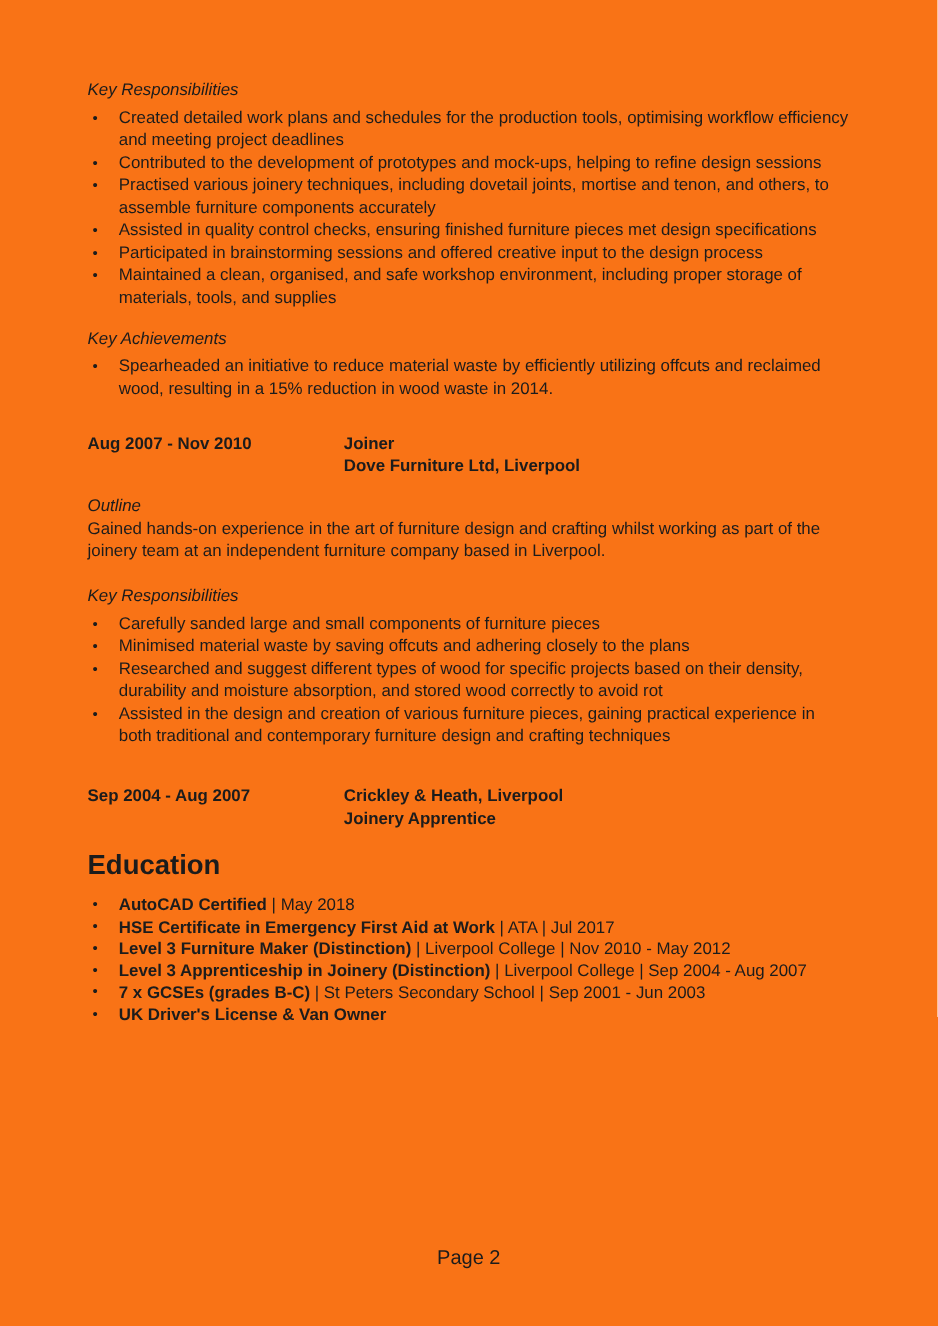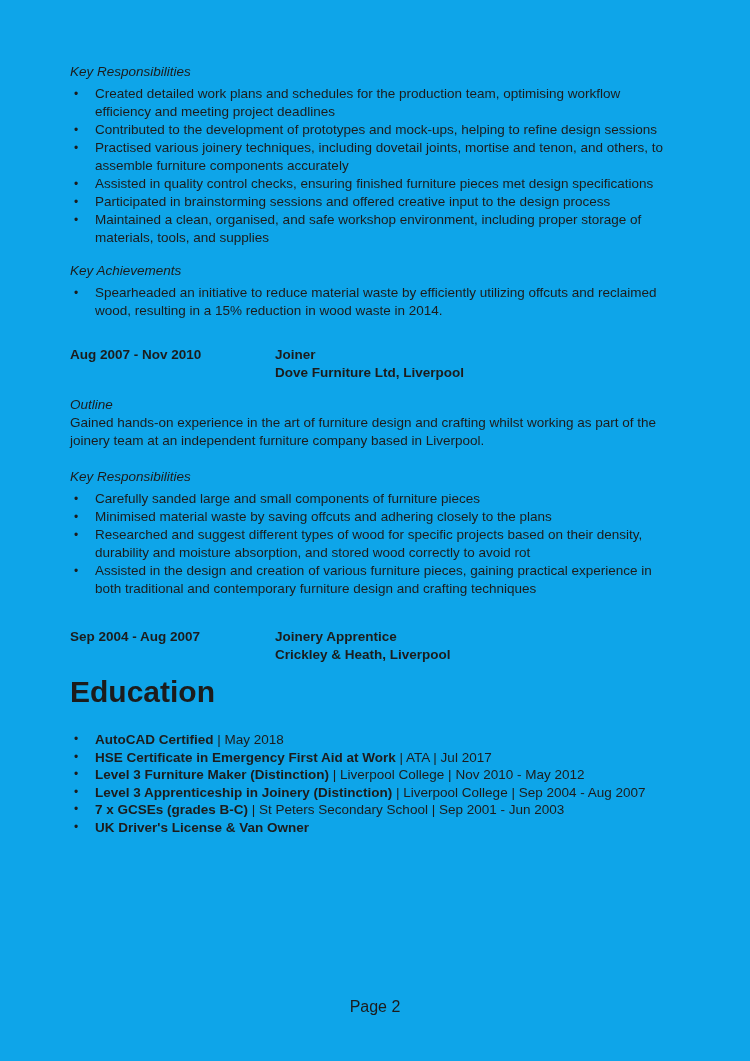--- a/index.html
+++ b/index.html
@@ -2,21 +2,21 @@
 <html><head>
 <meta charset="utf-8">
 <style>
   * { margin: 0; padding: 0; box-sizing: border-box; }
   html, body { background: #ffffff; }
   .page {
     position: relative;
     width: 750px;
     height: 1061px;
     margin: 0 auto;
-    background: #0ea5e9;
+    background: #f97316;
     color: #1c1c1c;
     font-family: "Liberation Sans", sans-serif;
     font-size: 13.5px;
     line-height: 18px;
     overflow: hidden;
   }
   .content { padding: 63px 70px 0 70px; }
 
   .subhead {
     font-style: italic;
@@ -36,25 +36,25 @@
   .gap-lg { margin-bottom: 30px; }
 
   .job-row { display: flex; font-weight: bold; margin-bottom: 14px; }
   .job-dates { flex: 0 0 205px; }
   .job-co-title { flex: 1 1 auto; }
 
   .outline-head { font-style: italic; margin-bottom: 0; }
   .outline-text { margin-bottom: 18px; }
 
   .edu-heading {
-    font-size: 30px;
+    font-size: 22px;
     line-height: 28px;
     font-weight: bold;
     margin-top: 2px;
-    margin-bottom: 25px;
+    margin-bottom: 9px;
     letter-spacing: 0;
   }
   .edu-list li { line-height: 17.6px; }
   .edu-list strong { font-weight: bold; }
 
   .footer {
     position: absolute;
     left: 0;
     right: 0;
     top: 998px;
@@ -67,21 +67,21 @@
 <body>
 
 <div class="page">
   <div class="content">
 
     <section>
       <p class="subhead">Key Responsibilities</p>
       <ul class="bullets gap-sm">
           <li>
             <span class="dot">•</span>
-            <span class="li-text">Created detailed work plans and schedules for the production team, optimising workflow efficiency and meeting project deadlines</span>
+            <span class="li-text">Created detailed work plans and schedules for the production tools, optimising workflow efficiency and meeting project deadlines</span>
           </li>
           <li>
             <span class="dot">•</span>
             <span class="li-text">Contributed to the development of prototypes and mock-ups, helping to refine design sessions</span>
           </li>
           <li>
             <span class="dot">•</span>
             <span class="li-text">Practised various joinery techniques, including dovetail joints, mortise and tenon, and others, to assemble furniture components accurately</span>
           </li>
           <li>
@@ -135,22 +135,22 @@
             <span class="dot">•</span>
             <span class="li-text">Assisted in the design and creation of various furniture pieces, gaining practical experience in both traditional and contemporary furniture design and crafting techniques</span>
           </li>
         </ul>
     </section>
 
     <section>
       <div class="job-row gap-md">
         <div class="job-dates">Sep 2004 - Aug 2007</div>
         <div class="job-co-title">
+          <div>Crickley &amp; Heath, Liverpool</div>
           <div>Joinery Apprentice</div>
-          <div>Crickley &amp; Heath, Liverpool</div>
         </div>
       </div>
     </section>
 
     <section>
       <h1 class="edu-heading">Education</h1>
       <ul class="bullets edu-list">
           <li>
             <span class="dot">•</span>
             <span class="li-text"><strong>AutoCAD Certified</strong><span> | May 2018</span></span>

